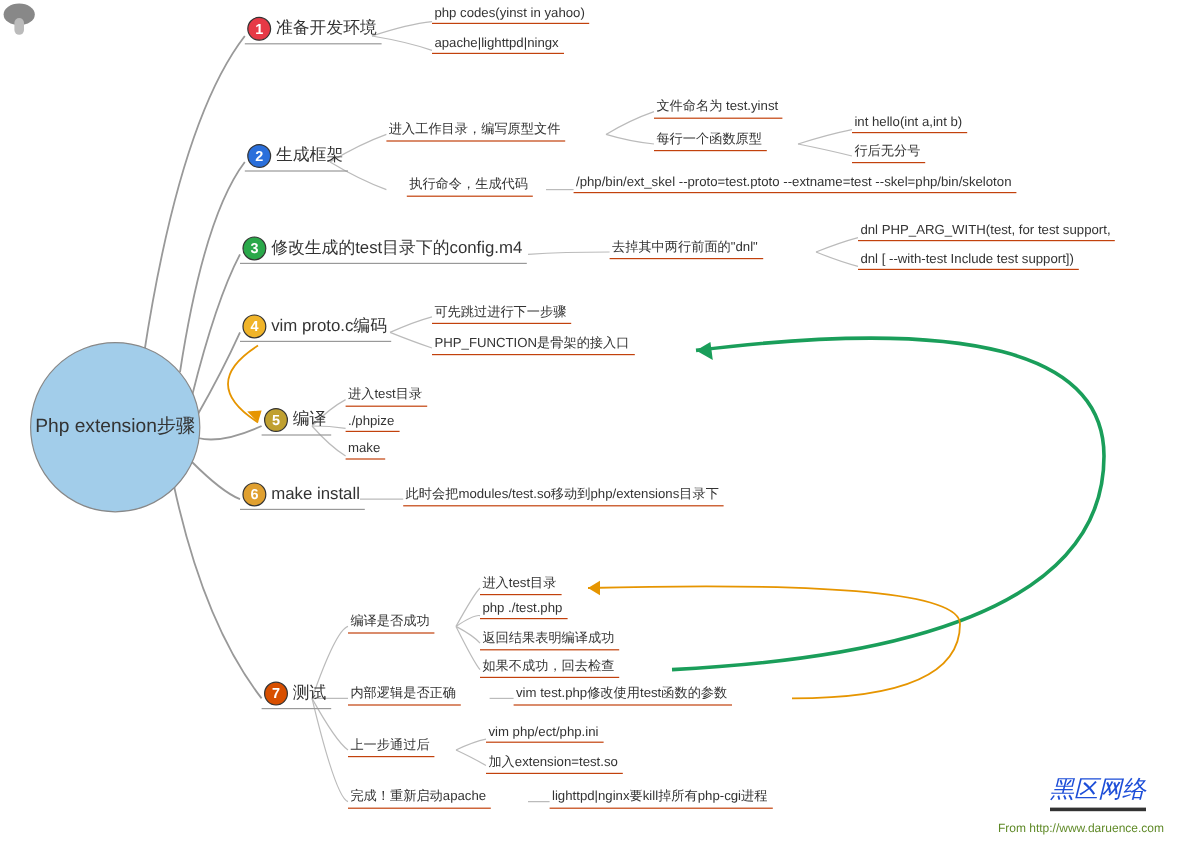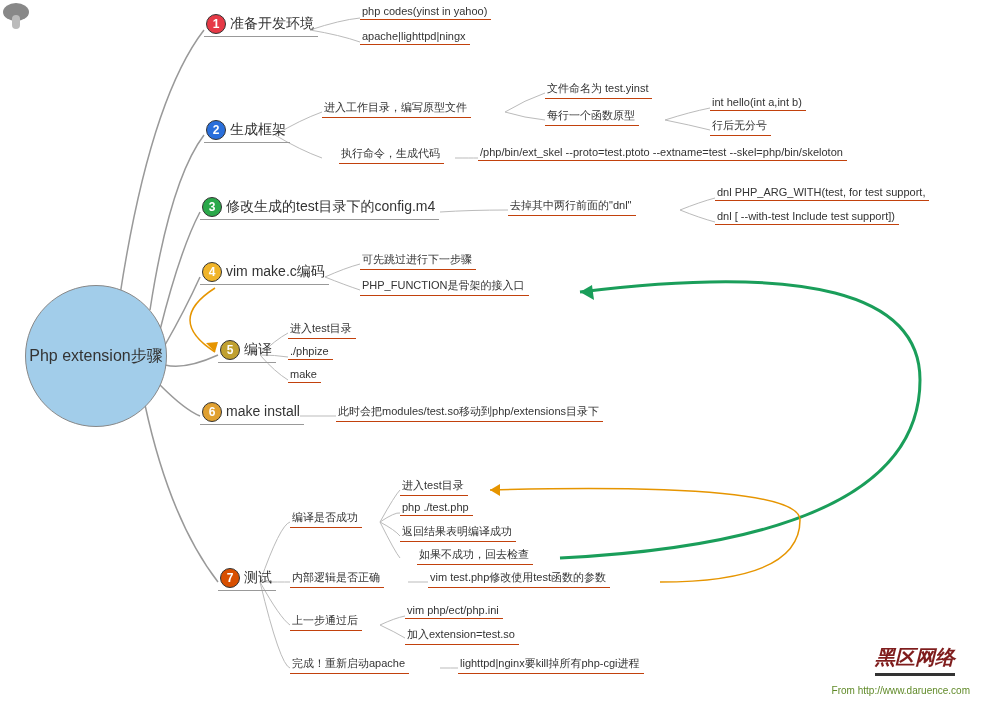--- a/index.html
+++ b/index.html
@@ -3,21 +3,21 @@
 <meta charset="utf-8">
 <style>
   body{margin:0;padding:0;font-family:Arial,"Microsoft YaHei",sans-serif;font-size:13px;color:#333;background:#fff;width:990px;height:706px;position:relative;overflow:hidden}
   svg{position:absolute;top:0;left:0}
   .root{position:absolute;left:25px;top:285px;width:140px;height:140px;border-radius:50%;background:#a2cdea;border:1px solid #888;display:flex;align-items:center;justify-content:center;text-align:left;font-size:16px;line-height:1.3}
   .num{display:inline-block;width:18px;height:18px;border-radius:50%;color:#fff;font-weight:bold;font-size:12px;text-align:center;line-height:18px;margin-right:4px;vertical-align:middle;border:1px solid #333}
   .n1{background:#e63946}.n2{background:#2a6fdb}.n3{background:#2aa84a}.n4{background:#f0b429}.n5{background:#c0a030}.n6{background:#e0a030}.n7{background:#d84f00}
   .topic{position:absolute;white-space:nowrap;border-bottom:1px solid #999;padding:0 4px 2px 2px;font-size:14px}
   .leaf{position:absolute;white-space:nowrap;border-bottom:1px solid #c2410c;padding:0 4px 2px 2px;font-size:11px}
   .watermark{position:absolute;right:20px;bottom:10px;color:#4d7c0f;font-size:10px;opacity:.9}
-  .logo{position:absolute;right:35px;bottom:30px;font-size:20px;font-weight:bold;color:#7f1d1d;font-style:italic;border-bottom:3px solid #333;padding-bottom:2px}
+  .logo{position:absolute;right:35px;bottom:30px;font-size:20px;font-weight:normal;color:#1d4ed8;font-style:italic;border-bottom:3px solid #333;padding-bottom:2px}
   .mush{position:absolute;right:135px;bottom:28px;width:32px;height:32px}
 </style>
 </head>
 <body>
 
 <svg width="990" height="706">
 
   <path d="M120 295 Q150 100 204 30" stroke="#999" fill="none" stroke-width="1.5"></path>
   <path d="M150 310 Q170 180 204 135" stroke="#999" fill="none" stroke-width="1.5"></path>
   <path d="M160 330 Q180 250 200 212" stroke="#999" fill="none" stroke-width="1.5"></path>
@@ -92,39 +92,39 @@
 <div class="leaf" style="left:710px;top:96px">int hello(int a,int b)</div>
 <div class="leaf" style="left:710px;top:118px">行后无分号</div>
 <div class="leaf" style="left:339px;top:146px">执行命令，生成代码</div>
 <div class="leaf" style="left:478px;top:146px">/php/bin/ext_skel --proto=test.ptoto --extname=test --skel=php/bin/skeloton</div>
 
 <div class="topic" style="left:200px;top:197px"><span class="num n3">3</span><span>修改生成的test目录下的config.m4</span></div>
 <div class="leaf" style="left:508px;top:198px">去掉其中两行前面的"dnl"</div>
 <div class="leaf" style="left:715px;top:186px">dnl PHP_ARG_WITH(test, for test support,</div>
 <div class="leaf" style="left:715px;top:210px">dnl [  --with-test             Include test support])</div>
 
-<div class="topic" style="left:200px;top:262px"><span class="num n4">4</span><span>vim make.c编码</span></div>
+<div class="topic" style="left:200px;top:262px"><span class="num n4">4</span><span>vim proto.c编码</span></div>
 <div class="leaf" style="left:360px;top:252px">可先跳过进行下一步骤</div>
 <div class="leaf" style="left:360px;top:278px">PHP_FUNCTION是骨架的接入口</div>
 
 <div class="topic" style="left:218px;top:340px"><span class="num n5">5</span><span>编译</span></div>
 <div class="leaf" style="left:288px;top:321px">进入test目录</div>
 <div class="leaf" style="left:288px;top:345px">./phpize</div>
 <div class="leaf" style="left:288px;top:368px">make</div>
 
 <div class="topic" style="left:200px;top:402px"><span class="num n6">6</span><span>make install</span></div>
 <div class="leaf" style="left:336px;top:404px">此时会把modules/test.so移动到php/extensions目录下</div>
 
 <div class="topic" style="left:218px;top:568px"><span class="num n7">7</span><span>测试</span></div>
 
 <div class="leaf" style="left:290px;top:510px">编译是否成功</div>
 <div class="leaf" style="left:400px;top:478px">进入test目录</div>
 <div class="leaf" style="left:400px;top:501px">php ./test.php</div>
 <div class="leaf" style="left:400px;top:524px">返回结果表明编译成功</div>
-<div class="leaf" style="left:417px;top:547px">如果不成功，回去检查</div>
+<div class="leaf" style="left:400px;top:547px">如果不成功，回去检查</div>
 
 <div class="leaf" style="left:290px;top:570px">内部逻辑是否正确</div>
 <div class="leaf" style="left:428px;top:570px">vim test.php修改使用test函数的参数</div>
 
 <div class="leaf" style="left:290px;top:613px">上一步通过后</div>
 <div class="leaf" style="left:405px;top:604px">vim php/ect/php.ini</div>
 <div class="leaf" style="left:405px;top:627px">加入extension=test.so</div>
 
 <div class="leaf" style="left:290px;top:656px">完成！重新启动apache</div>
 <div class="leaf" style="left:458px;top:656px">lighttpd|nginx要kill掉所有php-cgi进程</div>

